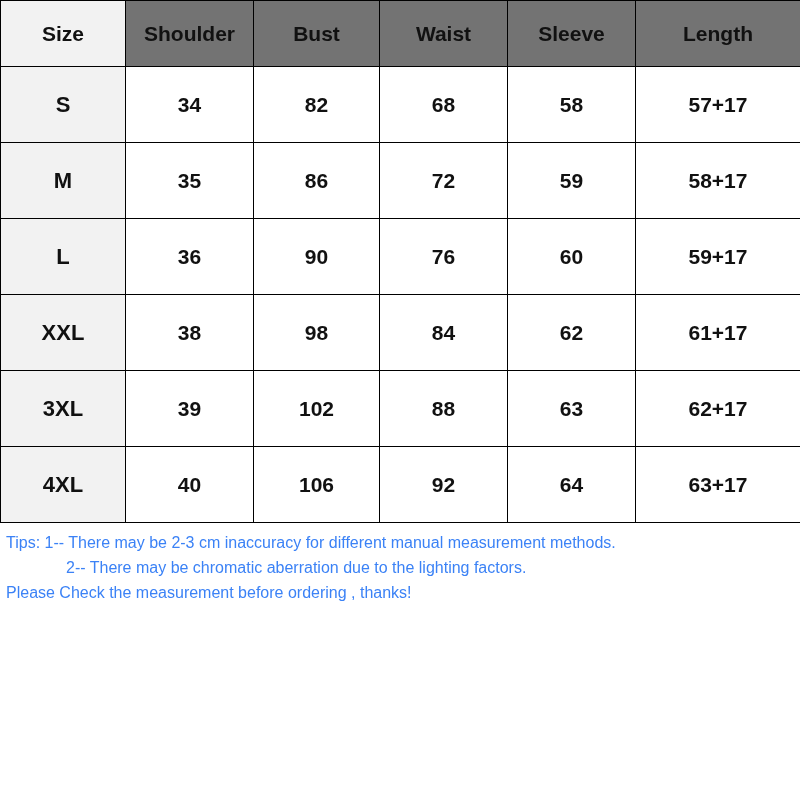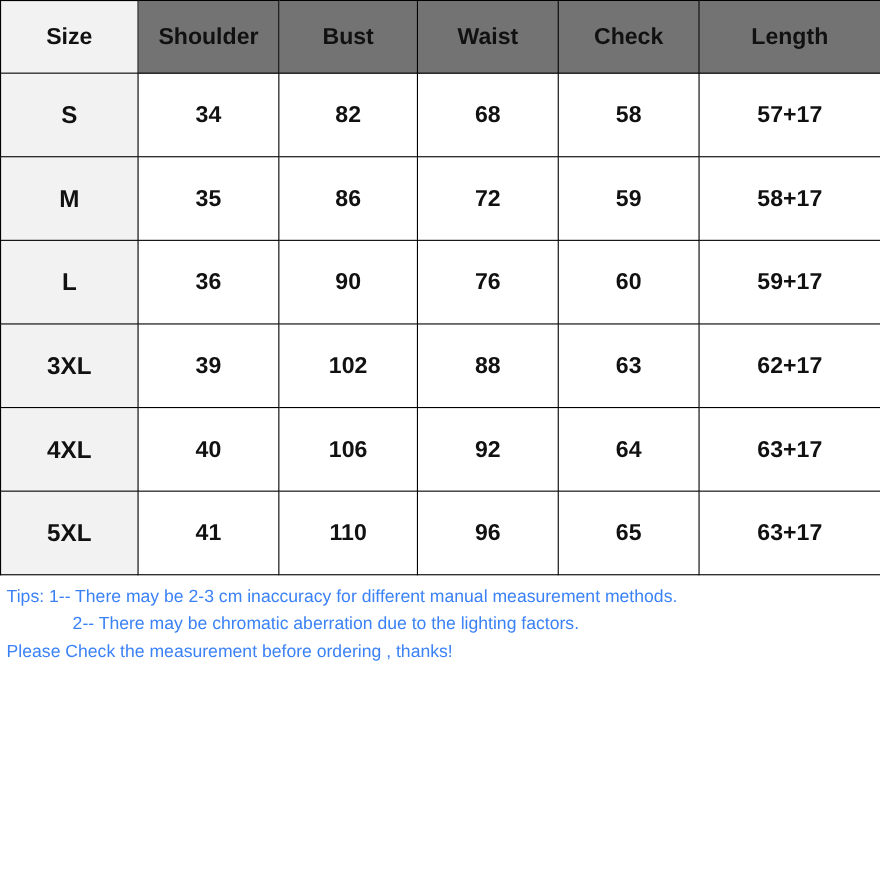--- a/index.html
+++ b/index.html
@@ -89,21 +89,21 @@
         <col class="c3">
         <col class="c4">
         <col class="c5">
     </colgroup>
     <thead>
       <tr>
         <th class="head-size">Size</th>
         <th class="head-plain">Shoulder</th>
         <th class="head-plain">Bust</th>
         <th class="head-plain">Waist</th>
-        <th class="head-plain">Check</th>
+        <th class="head-plain">Sleeve</th>
         <th class="head-plain">Length</th>
       </tr>
     </thead>
     <tbody>
       <tr>
         <td class="size-cell">S</td>
         <td>34</td>
         <td>82</td>
         <td>68</td>
         <td>58</td>
@@ -119,43 +119,43 @@
       </tr>
       <tr>
         <td class="size-cell">L</td>
         <td>36</td>
         <td>90</td>
         <td>76</td>
         <td>60</td>
         <td>59+17</td>
       </tr>
       <tr>
+        <td class="size-cell">XXL</td>
+        <td>38</td>
+        <td>98</td>
+        <td>84</td>
+        <td>62</td>
+        <td>61+17</td>
+      </tr>
+      <tr>
         <td class="size-cell">3XL</td>
         <td>39</td>
         <td>102</td>
         <td>88</td>
         <td>63</td>
         <td>62+17</td>
       </tr>
       <tr>
         <td class="size-cell">4XL</td>
         <td>40</td>
         <td>106</td>
         <td>92</td>
         <td>64</td>
         <td>63+17</td>
       </tr>
-      <tr>
-        <td class="size-cell">5XL</td>
-        <td>41</td>
-        <td>110</td>
-        <td>96</td>
-        <td>65</td>
-        <td>63+17</td>
-      </tr>
     </tbody>
   </table>
 
   <div class="tips">
     <div class="line">Tips: 1-- There may be 2-3 cm inaccuracy for different manual measurement methods.</div>
     <div class="line indent">2-- There may be chromatic aberration due to the lighting factors.</div>
     <div class="line">Please Check the measurement before ordering , thanks!</div>
   </div>
 
 </div>

